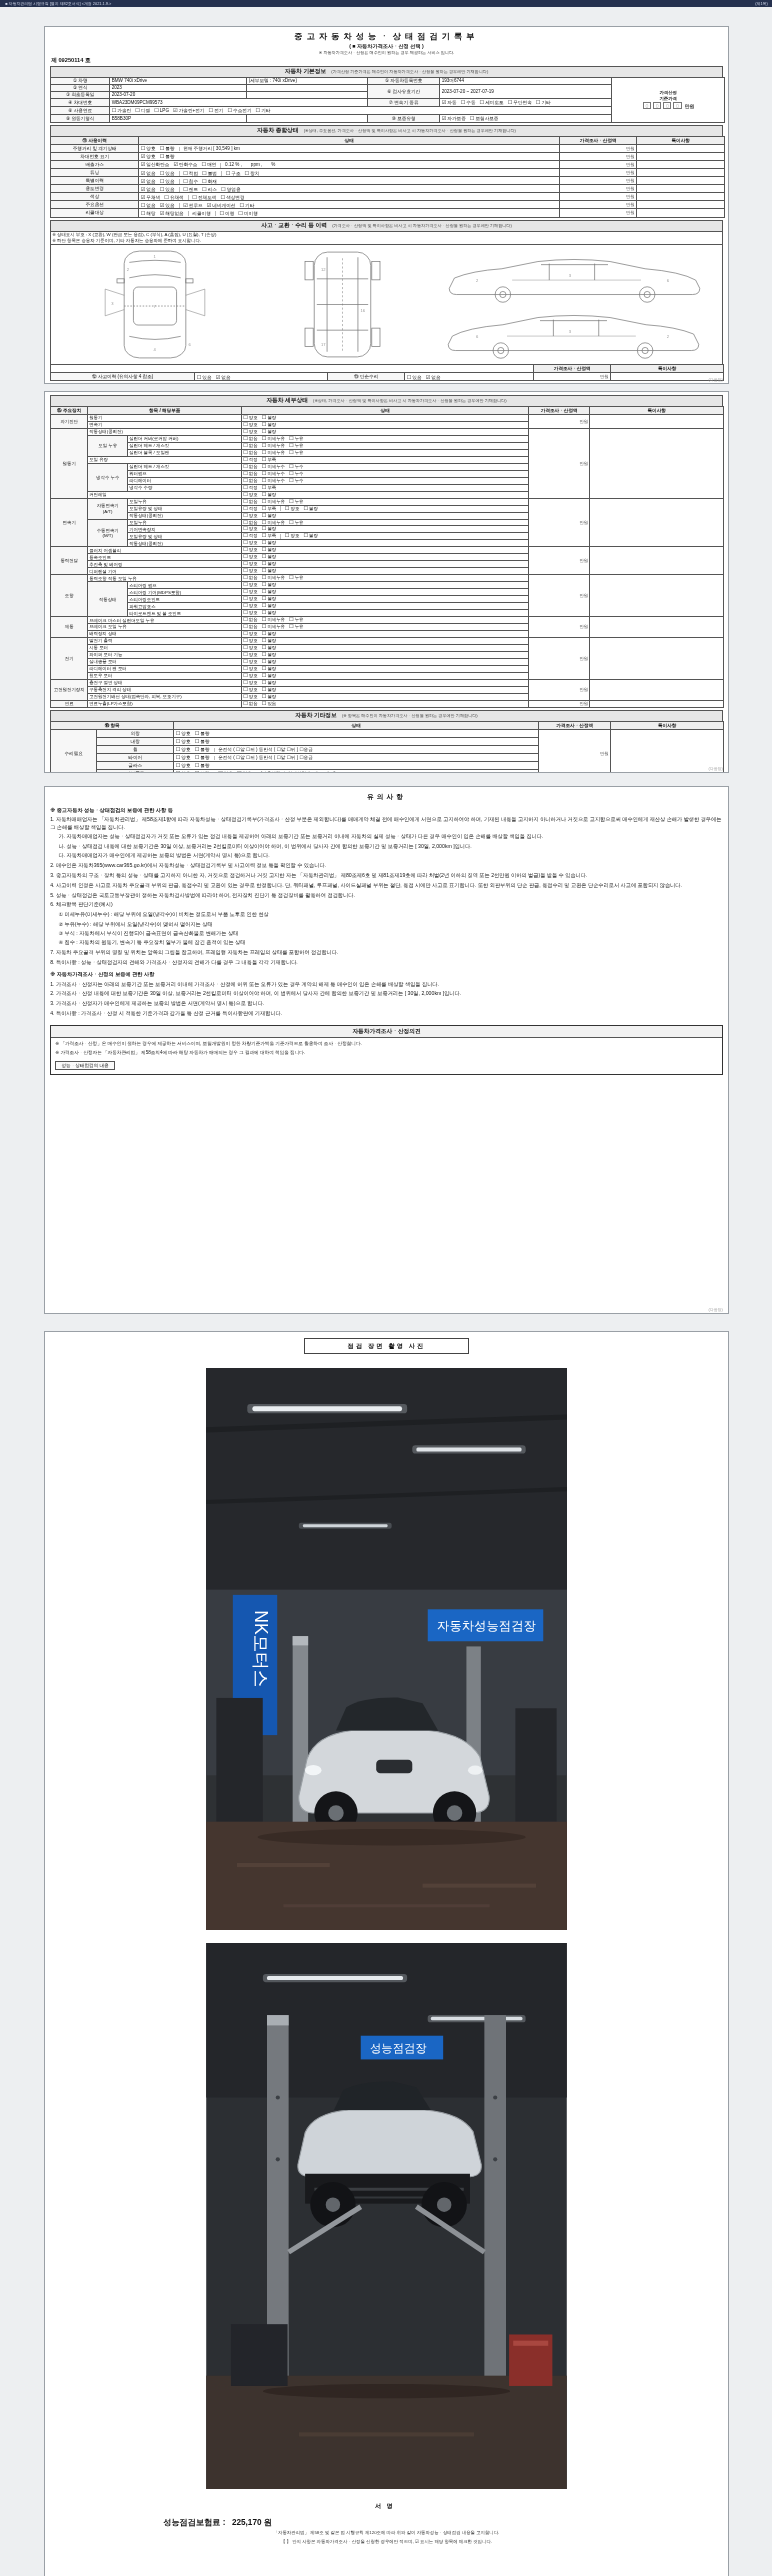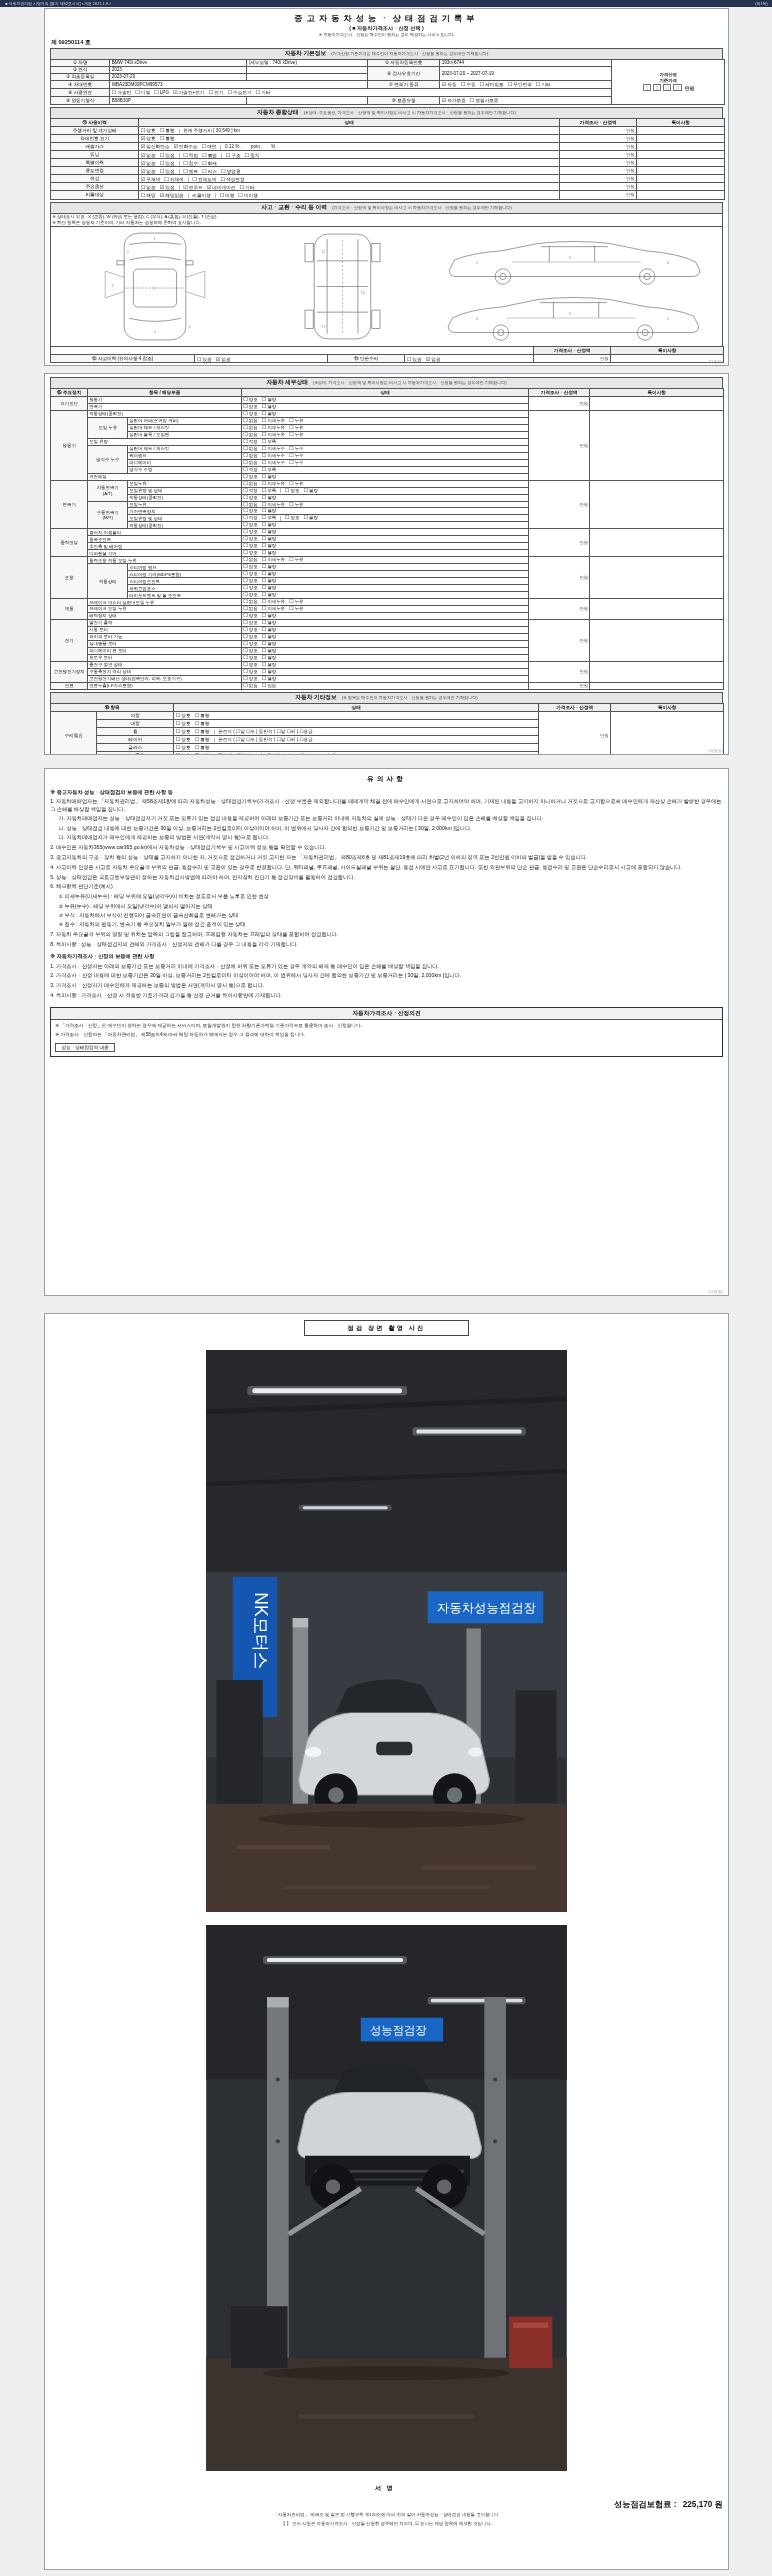--- a/index.html
+++ b/index.html
@@ -1,19 +1,19 @@
 <!DOCTYPE html>
 <html style="font-size:8.2px"><head>
 <meta charset="utf-8">
 <style>
 *{box-sizing:border-box;margin:0;padding:0}
 html,body{width:773px;height:2576px;background:#edeff1;font-family:"Liberation Sans","DejaVu Sans",sans-serif;color:#111;overflow:hidden}
 .topbar{height:6.7px;background:#25314f;color:#d6dcef;font-size:3.9px;display:flex;justify-content:space-between;align-items:center;padding:0 5.2px}
 .page{width:685px;margin:0 auto;background:#fff;border:0.5px solid #9aa0a6;padding:3.1px 5.2px;overflow:hidden;position:relative}
-#pageA{margin-top:1px;height:358px}
+#pageA{margin-top:19px;height:358px}
 #pageB{margin-top:7.2px;height:382px}
 #pageC{margin-top:13px;height:528px}
 #pageD{margin-top:17px;height:1257px}
 .next{position:absolute;right:5.2px;bottom:0.5px;font-size:3.9px;color:#999}
 .dochead{text-align:center;padding-top:1px}
 .title{font-size:8.2px;font-weight:bold;letter-spacing:4.1px}
 .subtitle{font-size:5.2px;font-weight:bold;margin-top:1px}
 .headnote{font-size:4.1px;color:#333;margin-top:0.5px}
 .docno{font-size:5.7px;font-weight:bold;margin:1.5px 0 1px 1px}
 .sec{display:flex;align-items:center;justify-content:center;gap:5.2px;background:#e6e6e6;border:0.5px solid #555;border-bottom:none;padding:1px 0;font-size:5.7px;font-weight:bold}
@@ -45,21 +45,21 @@
 .nb-h{font-weight:bold;font-size:5.2px;margin:4.6px 0 1.5px}
 .nb-p{font-size:5.2px;line-height:1.5;margin:2.1px 0;color:#151515}
 .nb-s{font-size:5.2px;line-height:1.5;margin:1.5px 0 1.5px 8.2px;color:#151515}
 .opbox{border:0.8px solid #333;margin-top:7.2px}
 .opbox .optitle{text-align:center;font-weight:bold;font-size:5.7px;border-bottom:0.5px solid #555;padding:1.5px 0;background:#f1f1f1}
 .opbox .opnote{font-size:4.6px;line-height:1.5;margin:2.6px 4.1px;color:#222}
 .opchip{border:0.5px solid #555;display:inline-block;font-size:4.6px;padding:1px 5.2px;margin:1px 4.1px 4.1px;background:#fafafa}
 .photo-title{width:165px;margin:3.1px auto 0;border:0.8px solid #444;text-align:center;font-weight:bold;font-size:6.2px;padding:2.6px 0;letter-spacing:2.1px}
 .photo{width:361px;margin:13.4px auto 0}
 .signrow{text-align:center;font-size:6.2px;font-weight:bold;margin-top:13.4px;letter-spacing:5.2px}
-.premium{text-align:right;padding-left:113px;margin-top:5.2px;font-size:8.2px;font-weight:bold}
+.premium{text-align:left;padding-left:113px;margin-top:5.2px;font-size:8.2px;font-weight:bold}
 .premium .pv{margin-left:4.1px}
 .fnote{text-align:center;font-size:4.4px;color:#333;margin-top:2.6px;line-height:1.5}
 .fnote:first-of-type{margin-top:8.2px}
 </style>
 </head>
 <body>
 
 <div class="topbar">
   <span>■ 자동차관리법 시행규칙 [별지 제82호서식] &lt;개정 2021.1.9.&gt;</span>
   <span>(제1쪽)</span>

